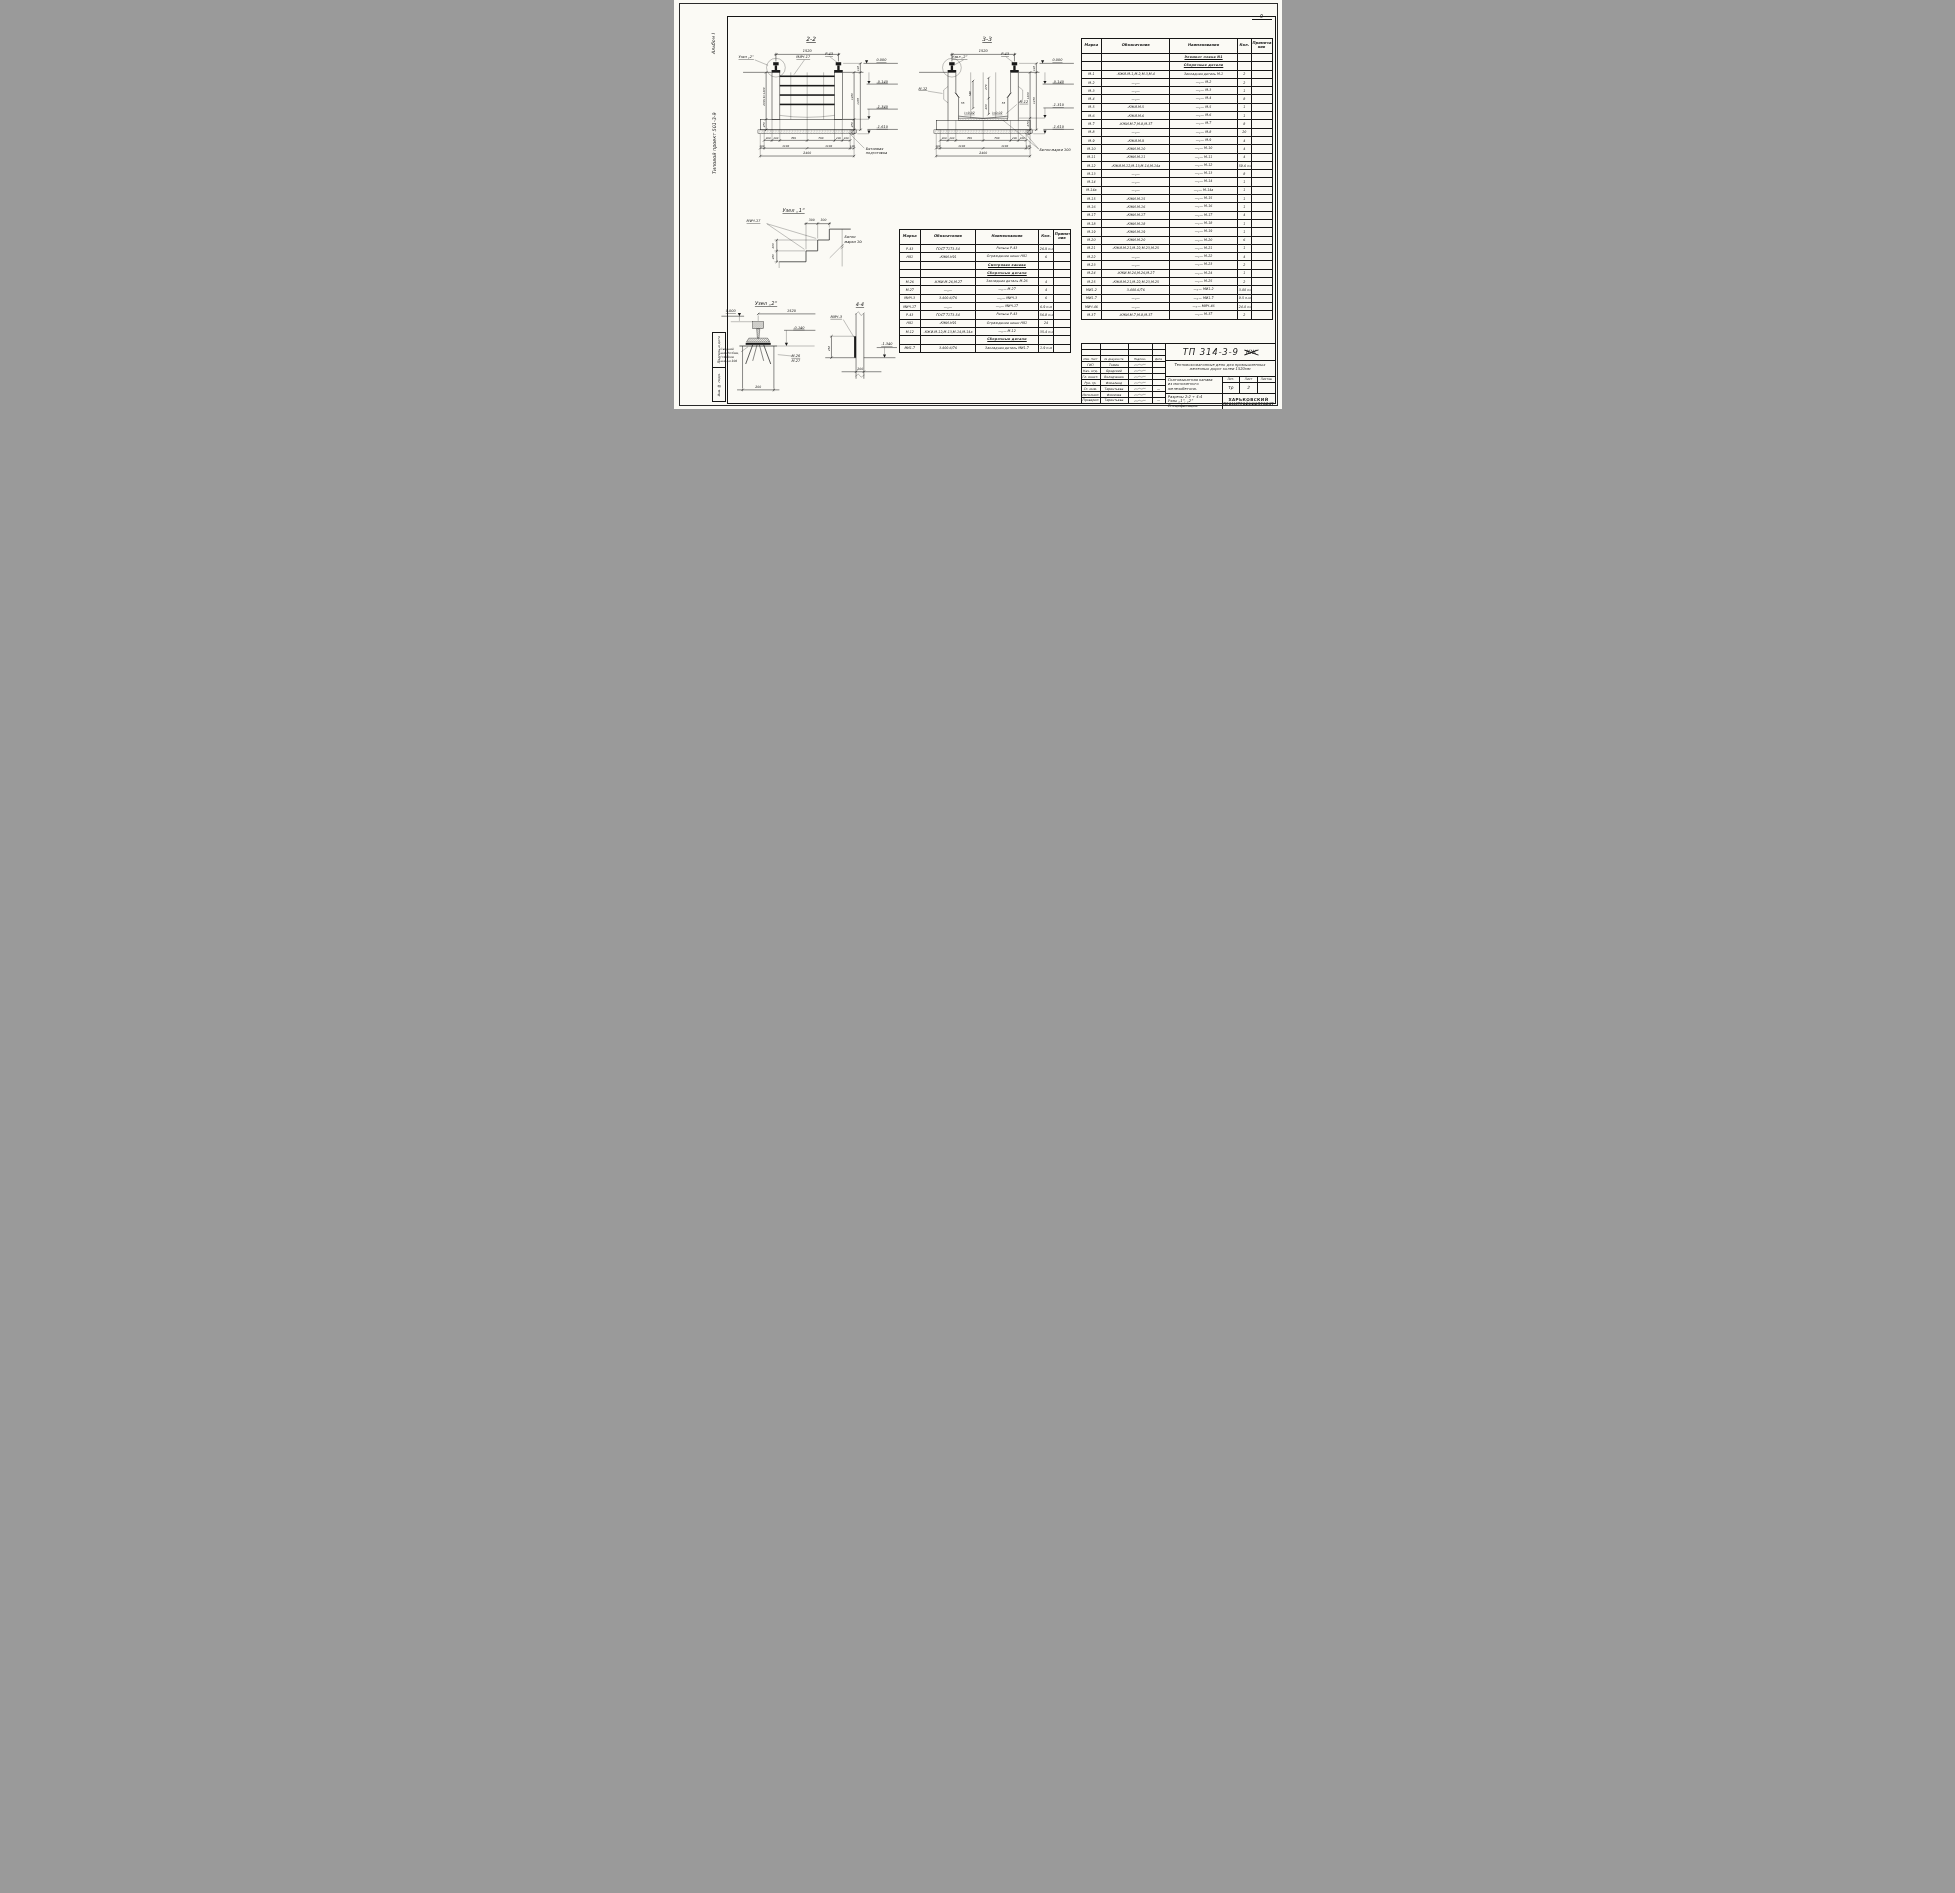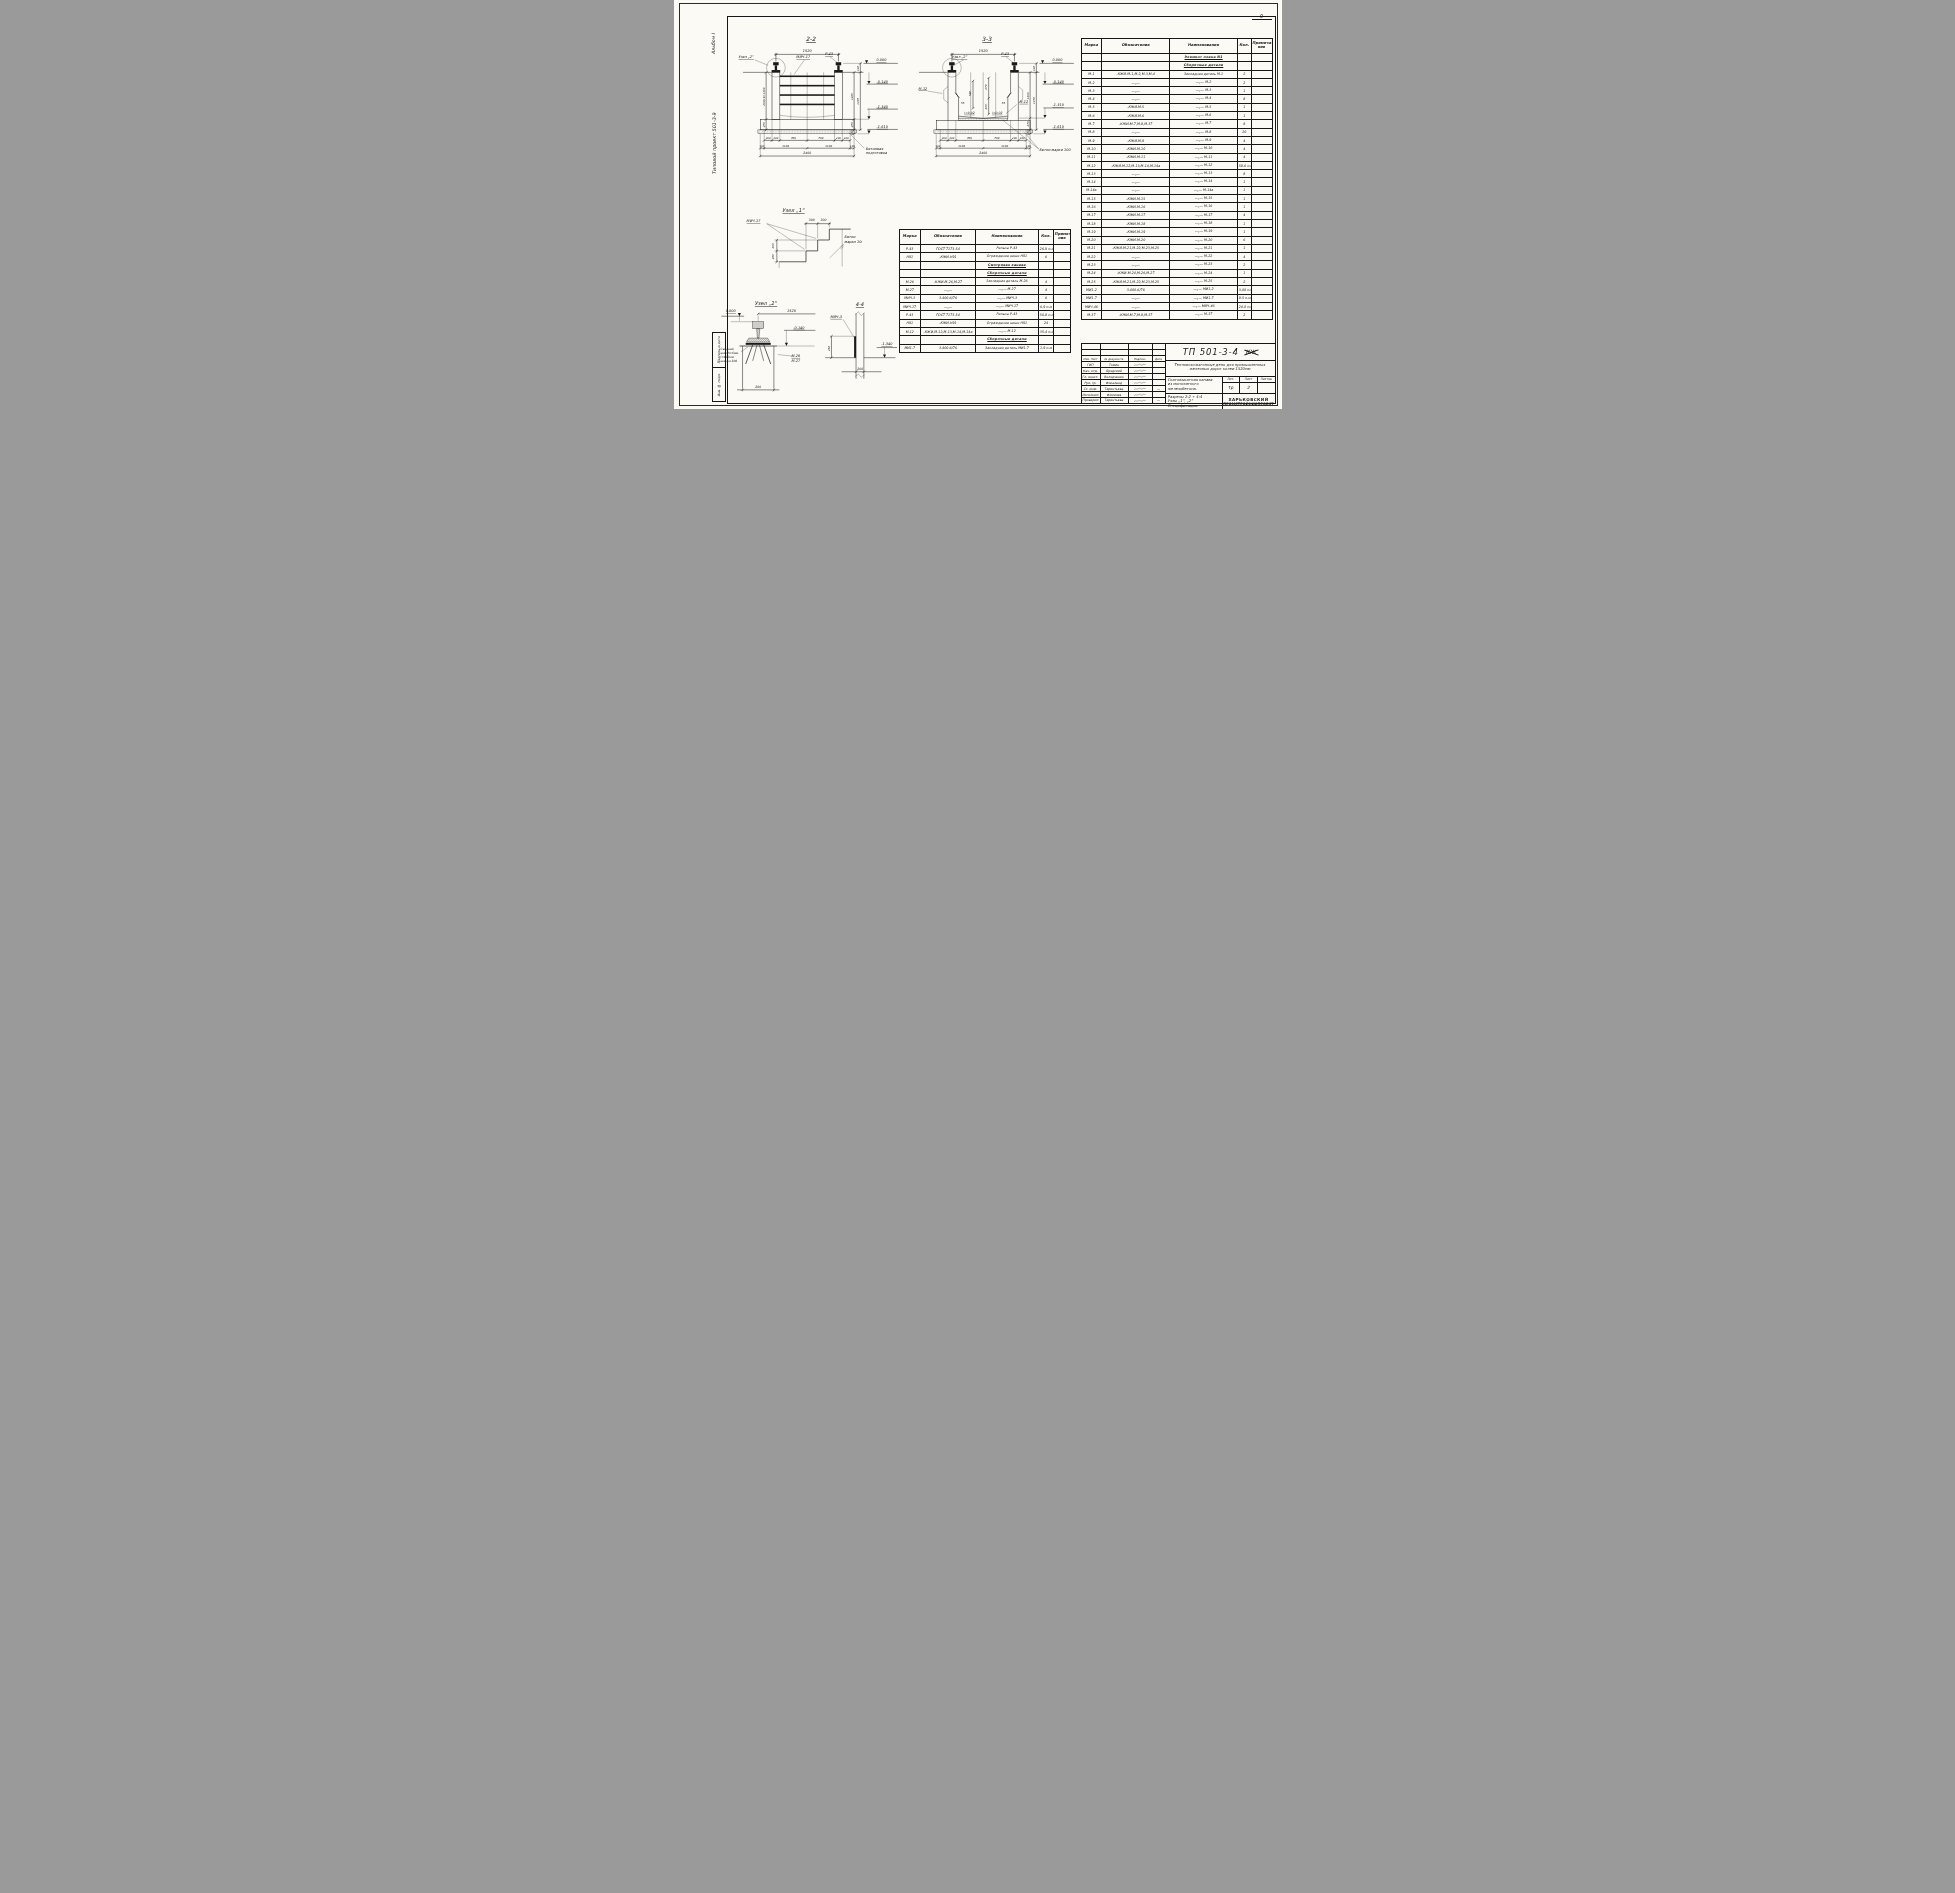--- a/index.html
+++ b/index.html
@@ -847,21 +847,21 @@
               <svg class="sig" viewBox="0 0 40 12">
                 <path d="M2,8 C8,2 11,10 16,5 C20,1 24,10 30,5 C33,2 36,7 38,4" fill="none" stroke="#1a1a1a" stroke-width="1"></path>
               </svg>
             </div>
             <div class="cw4">—</div>
           </div>
         </div>
     </div>
     <div class="tb-right">
       <div class="tb-doc">
-        <span class="num">ТП  501-3-4</span>
+        <span class="num">ТП  314-3-9</span>
         <span class="crossed">КЖ</span>
       </div>
       <div class="tb-proj">
         <div>Тепловозо-вагонные депо для промышленных</div>
         <div>железных дорог колеи 1520мм</div>
       </div>
       <div class="tb-mid">
         <div class="tb-objname">
           <div>Скатовыкатная канава</div>
           <div>из монолитного железобетона.</div>

